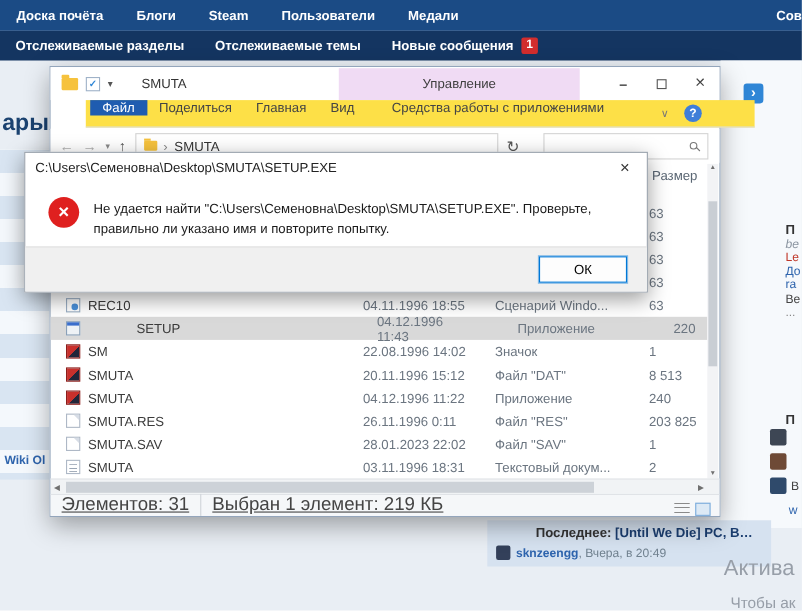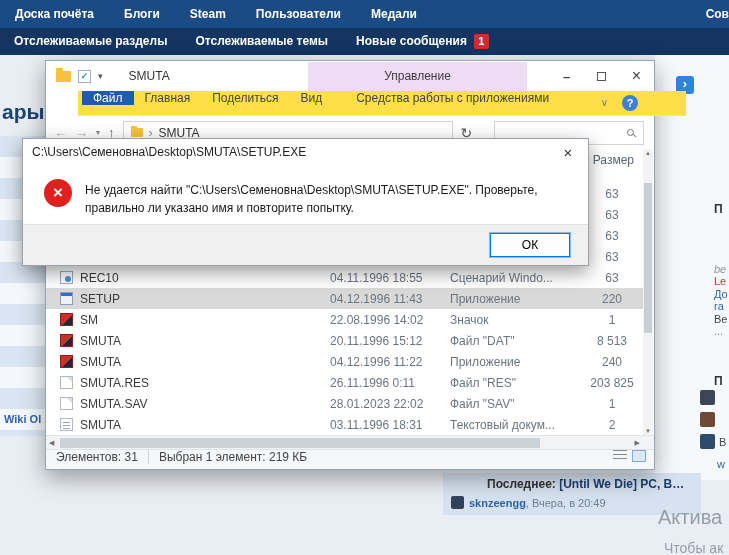--- a/index.html
+++ b/index.html
@@ -18,21 +18,21 @@
   .page-heading { position:absolute; left:2px; top:100px; font-size:21px; font-weight:bold; color:#1b4270; }
   .stripes { position:absolute; left:0; top:136px; width:46px; height:300px;
              background:repeating-linear-gradient(180deg,#d9e5f2 0 21px,#f4f8fc 21px 42px); }
   .wiki-link { position:absolute; left:4px; top:413px; font-size:11px; color:#2e64ad; font-weight:bold; z-index:2; cursor:pointer; }
   .right-panel { position:absolute; left:655px; top:55px; width:74px; height:425px; background:#f6f9fc; }
   .panel-arrow { position:absolute; left:676px; top:76px; width:18px; height:18px; background:#2f86d6; border-radius:3px; color:#fff; text-align:center; line-height:16px; font-weight:bold; font-size:13px; cursor:pointer; }
   .panel-arrow::after { content:"›"; }
   .frag-stack1 { position:absolute; left:714px; top:203px; line-height:12.5px; font-size:11px; }
   .frag-stack2 { position:absolute; left:714px; top:374px; font-size:12px; }
   .frag-b { font-weight:bold; color:#333; font-size:12px; }
-  .c-gray { color:#8a94a0; font-style:italic;margin-top:47px; }
+  .c-gray { color:#8a94a0; font-style:italic; }
   .c-red { color:#c0392b; }
   .c-blue { color:#2e64ad; }
   .c-dark { color:#444; }
   .c-dots { color:#888; }
   .mini-avatar { position:absolute; width:15px; height:15px; border-radius:2px; }
   .frag-label { position:absolute; font-size:11px; }
 
   .latest-band { position:absolute; left:443px; top:473px; width:258px; height:42px; background:#d6e2f0; overflow:hidden; }
   .latest-line1 { position:absolute; left:8px; top:4px; white-space:nowrap; font-weight:bold; }
   .latest-label { color:#333;padding-left:36px; }
@@ -92,27 +92,27 @@
   .lens::after { content:""; position:absolute; width:5px; height:1px; background:#777; transform:rotate(45deg); right:-4px; bottom:-1px; }
 
   .col-headers { position:absolute; left:0; top:88px; width:597px; height:22px; display:flex; align-items:center; color:#5a6673; }
   .ch-name { width:284px; padding-left:34px; }
   .ch-date { width:120px; }
   .ch-type { width:140px; }
   .ch-size { width:44px; text-align:right; }
 
   .rows { position:absolute; left:0; top:122px; width:597px; }
   .frow { height:21px; display:flex; align-items:center; padding-left:14px; cursor:pointer; }
-  .frow.sel { background:#d9d9d9; }
+  .frow.sel { background:#d9d9d9;gap:44px; }
   .frow-hidden { justify-content:flex-end; padding-right:9px; }
   .fico { flex:0 0 13px; width:13px; height:13px; margin-right:7px; position:relative; }
   .fname { width:250px; color:#3b3b3b; white-space:nowrap; overflow:hidden; }
   .fdate { width:120px; color:#6b7580; }
   .ftype { width:140px; color:#6b7580; white-space:nowrap; overflow:hidden; }
-  .fsize { width:44px; text-align:center; color:#6b7580; }
+  .fsize { width:44px; text-align:left; color:#6b7580; }
 
   .ic-script { background:#fff; border:1px solid #9aaec4; }
   .ic-script::after { content:""; position:absolute; right:1px; bottom:1px; width:6px; height:6px; border-radius:50%; background:#4a90d9; }
   .ic-app { background:#eef2f6; border:1px solid #8aa0b8; }
   .ic-app::before { content:""; position:absolute; left:0; top:0; right:0; height:3px; background:#3a6ecc; }
   .ic-smuta { background:linear-gradient(135deg,#c9302c 0 55%,#22263a 55%); border:1px solid #8c1d1a; }
   .ic-file { background:#fff; border:1px solid #aeb8c6; }
   .ic-file::before { content:""; position:absolute; right:0; top:0; border-style:solid; border-width:0 5px 5px 0; border-color:transparent #d7dde6 transparent transparent; }
   .ic-text { background:#fff; border:1px solid #aeb8c6; }
   .ic-text::before { content:""; position:absolute; left:2px; right:2px; top:3px; height:7px;
@@ -123,21 +123,21 @@
   .varrow { position:absolute; left:0; width:10px; font-size:6px; color:#707070; text-align:center; cursor:pointer; }
   .varrow.up { top:1px; } .varrow.up::after { content:"▲"; }
   .varrow.dn { bottom:1px; } .varrow.dn::after { content:"▼"; }
 
   .hscroll { position:absolute; left:0; top:374px; width:608px; height:14px; background:#f1f3f5; border-top:1px solid #e2e5e8; }
   .harrow { position:absolute; top:3px; font-size:7px; color:#707070; cursor:pointer; }
   .harrow.l { left:3px; } .harrow.l::after { content:"◀"; }
   .harrow.r { right:14px; } .harrow.r::after { content:"▶"; }
   .hthumb { position:absolute; left:14px; top:2px; width:480px; height:10px; background:#cdd2d8; cursor:grab; }
 
-  .statusbar { position:absolute; left:0; top:388px; width:608px; height:20px; background:#f5f7f9; border-top:1px solid #e0e3e7; display:flex; align-items:flex-start; font-size:12px; color:#444; }
+  .statusbar { position:absolute; left:0; top:388px; width:608px; height:20px; background:#f5f7f9; border-top:1px solid #e0e3e7; display:flex; align-items:flex-end; font-size:17px; color:#444;text-decoration:underline; }
   .st1 { padding:0 10px; }
   .st2 { padding:0 10px; border-left:1px solid #d0d4d9; }
   .view-btns { margin-left:auto; display:flex; gap:5px; padding-right:8px; }
   .vb { width:14px; height:12px; cursor:pointer; }
   .vb-list { background:repeating-linear-gradient(180deg,#8a8a8a 0 1px,transparent 1px 4px); }
   .vb-grid { background:#dce9f5; border:1px solid #7aabdb; }
 
   
   .dialog { position:absolute; left:22px; top:138px; width:567px; height:128px; background:#fff; border:1px solid #9aa2ac; box-shadow:0 6px 18px rgba(0,0,0,.4); z-index:30; }
   .dlg-titlebar { position:absolute; left:0; top:0; width:100%; height:26px; display:flex; align-items:center; }
@@ -225,22 +225,22 @@
         <span class="wc wc-min"></span>
         <span class="wc wc-max">
             <span></span>
           </span>
         <span class="wc wc-close"></span>
       </div>
     </div>
 
     <div class="ribbon-row">
       <span class="rtab rtab-file">Файл</span>
+      <span class="rtab">Поделиться</span>
       <span class="rtab">Главная</span>
-      <span class="rtab">Поделиться</span>
       <span class="rtab">Вид</span>
       <span class="rtab rtab-ctx">Средства работы с приложениями</span>
     </div>
     <span class="ribbon-chev"></span>
     <span class="help-ico"></span>
 
     <div class="addr-row">
       <span class="nav-gl g-back"></span>
       <span class="nav-gl g-fwd"></span>
       <span class="g-drop2"></span>

